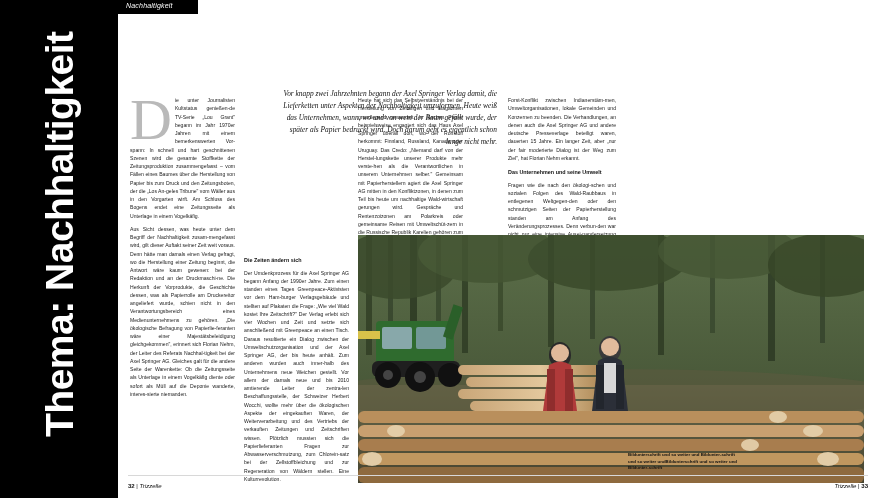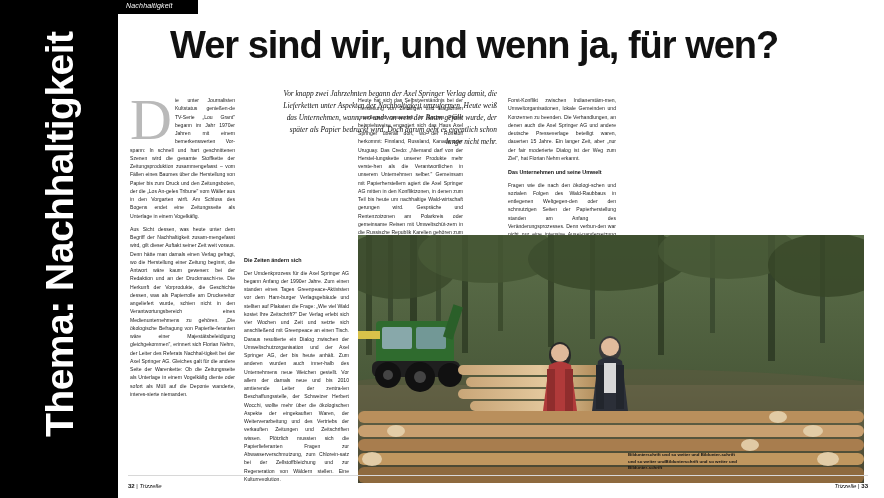--- a/index.html
+++ b/index.html
@@ -124,21 +124,20 @@
 <body>
 
 <div class="page">
 
   <div class="sidebar">
     <div class="vertical-title">Thema: Nachhaltigkeit</div>
   </div>
   <div class="sidebar-tab"></div>
   <div class="sidebar-tab-label">Nachhaltigkeit</div>
 
-  <div class="headline">Wer sind wir, und wenn ja, für wen?</div>
 
   <div class="intro">Vor knapp zwei Jahrzehnten begann der Axel Springer Verlag damit, die Lieferketten unter Aspekten der Nachhaltigkeit umzuformen. Heute weiß das Unternehmen, wann, wo und von wem der Baum gefällt wurde, der später als Papier bedruckt wird. Doch darum geht es eigentlich schon lange nicht mehr.</div>
 
   <div class="col col1">
     <p><span class="dropcap">D</span><span>ie unter Journalisten Kultstatus genießen-de TV-Serie „Lou Grant" begann im Jahr 1970er Jahren mit einem bemerkenswerten Vor-spann: In schnell und hart geschnittenen Szenen wird die gesamte Stoffkette der Zeitungsproduktion zusammengefasst – vom Fällen eines Baumes über die Herstellung von Papier bis zum Druck und den Zeitungsboten, der die „Los An-geles Tribune" vom Wäller aus in den Vorgarten wirft. Am Schluss des Bogens endet eine Zeitungsseite als Unterlage in einem Vogelkäfig.</span></p>
     <p>Aus Sicht dessen, was heute unter dem Begriff der Nachhaltigkeit zusam-mengefasst wird, gilt dieser Auftakt seiner Zeit weit voraus. Denn hätte man damals einen Verlag gefragt, wo die Herstellung einer Zeitung beginnt, die Antwort wäre kaum gewesen: bei der Redaktion und an der Druckmaschi-ne. Die Herkunft der Vorprodukte, die Geschichte dessen, was als Papierrolle am Druckereitor angeliefert wurde, schien nicht in den Verantwortungsbereich eines Medienunternehmens zu gehören. „Die ökologische Befragung von Papierlie-feranten wäre einer Majestätsbeleidigung gleichgekommen", erinnert sich Florian Nehm, der Leiter des Referats Nachhal-tigkeit bei der Axel Springer AG. Gleiches galt für die andere Seite der Warenkette: Ob die Zeitungsseite als Unterlage in einem Vogelkäfig diente oder sofort als Müll auf die Deponie wanderte, interes-sierte niemanden.</p>
   </div>
 
   <div class="col col2">
     <div class="subhead">Die Zeiten ändern sich</div>

